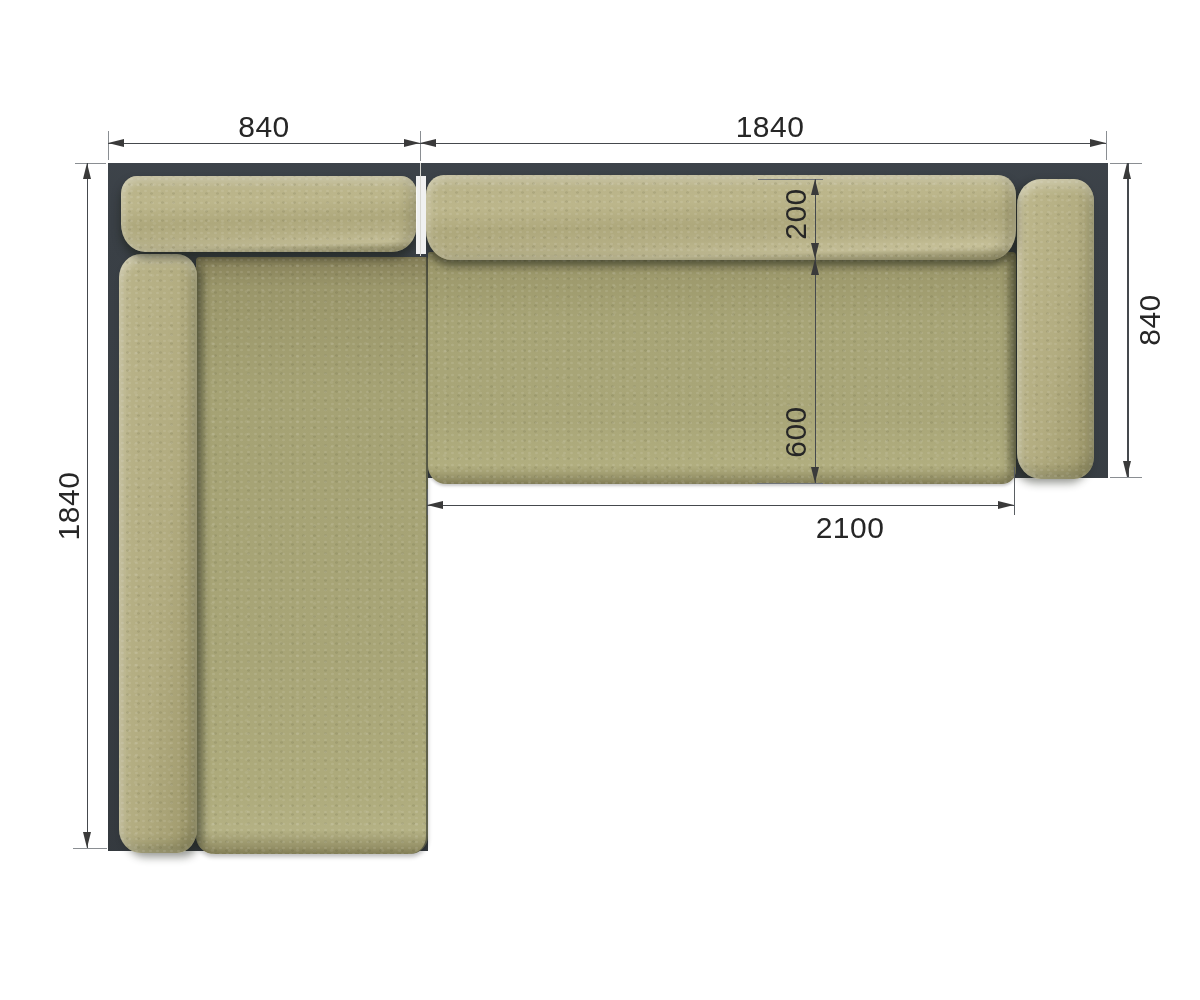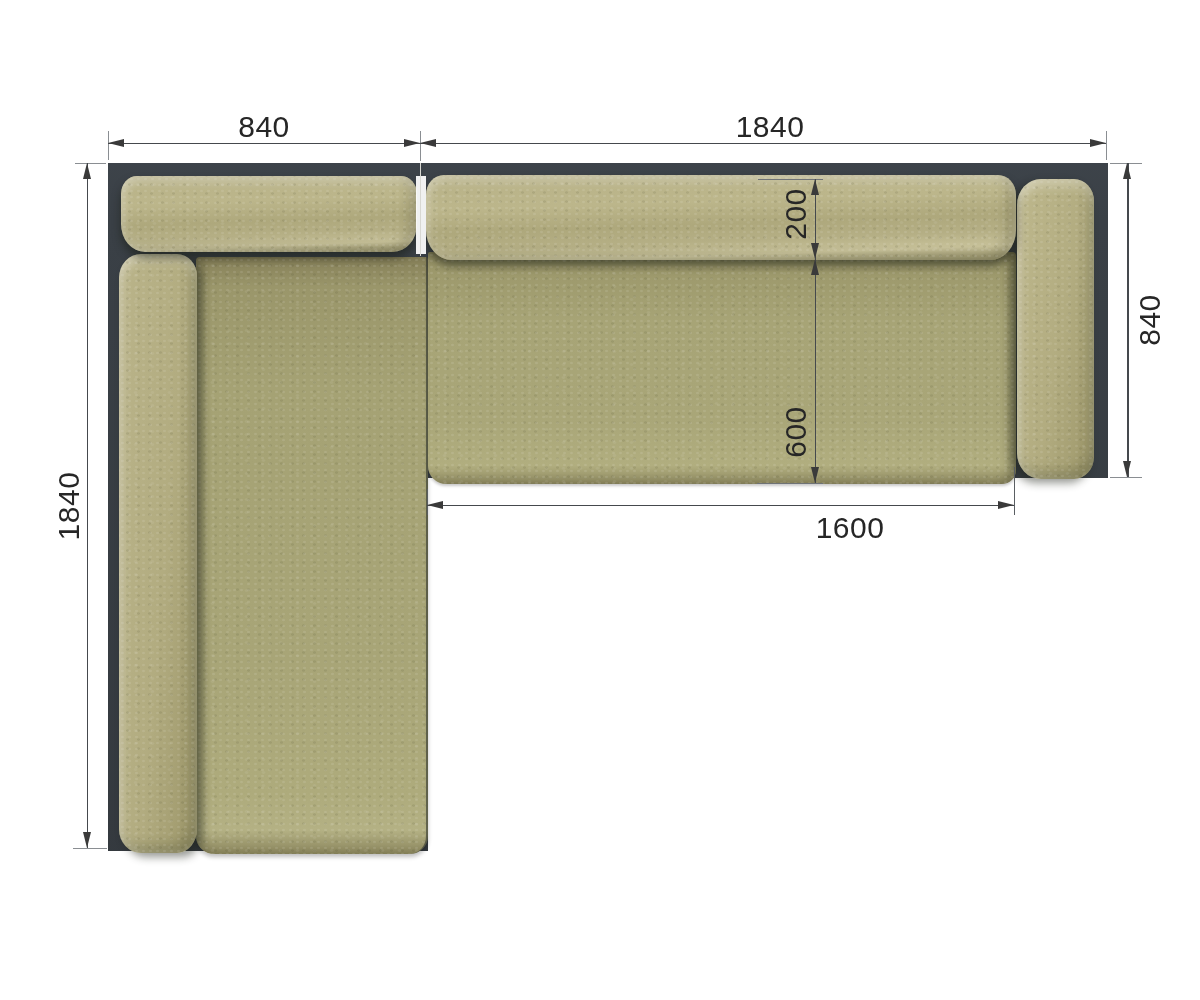--- a/index.html
+++ b/index.html
@@ -165,16 +165,16 @@
     <div class="arr down" style="left:810.5px;top:467px;"></div>
     <div class="lbl v" style="left:796px;top:432px;">600</div>
   </div>
 
   <div>
     <div class="ext-v" style="left:426.5px;top:489px;height:26px;background:#5a5e62;"></div>
     <div class="ext-v" style="left:1013.5px;top:467px;height:48px;background:#5a5e62;"></div>
     <div class="dl-h" style="left:427px;top:504.5px;width:587px;"></div>
     <div class="arr left" style="left:427px;top:501px;"></div>
     <div class="arr right" style="left:998px;top:501px;"></div>
-    <div class="lbl" style="left:850px;top:528px;">1600</div>
+    <div class="lbl" style="left:850px;top:528px;">2100</div>
   </div>
 
 </div>
 
 </body></html>

